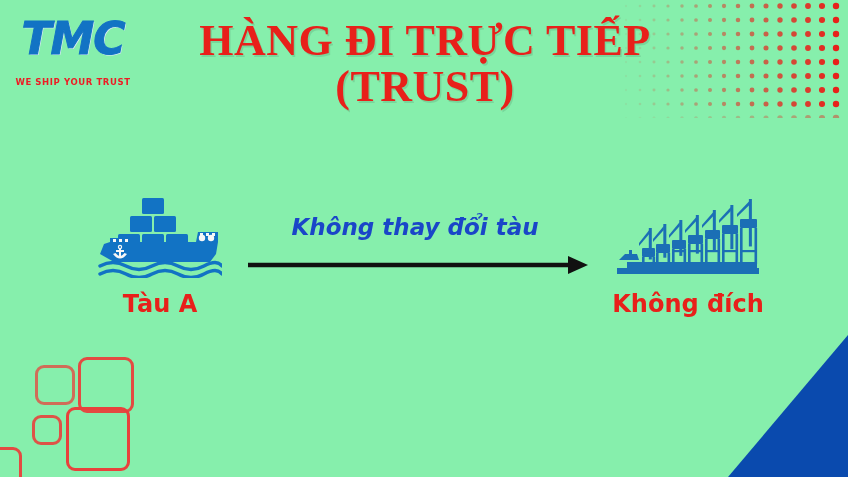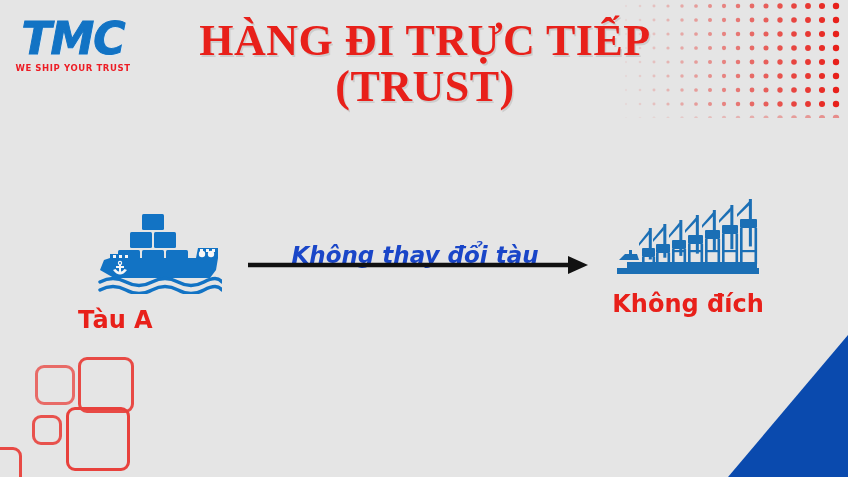--- a/index.html
+++ b/index.html
@@ -10,21 +10,21 @@
     width: 848px;
     height: 477px;
     background: #f7f7f7;
     font-family: "Liberation Sans", sans-serif;
     overflow: hidden;
   }
   #slide {
     position: relative;
     width: 848px;
     height: 477px;
-    background: #e5e5e5;
+    background: #86efac;
     overflow: hidden;
   }
 
   
   #dot-grid {
     position: absolute;
     top: 0;
     left: 620px;
     width: 228px;
     height: 118px;
@@ -79,21 +79,21 @@
     -webkit-text-stroke: 1px #1273c4;
     text-shadow: 1px 1px 0 #d8e9f6;
     font-style: italic;
   }
   #logo-tagline {
     font-family: "DejaVu Sans", sans-serif;
     font-weight: bold;
     font-size: 8.5px;
     letter-spacing: 0.6px;
     color: #ed1c24;
-    margin-top: 1px;
+    margin-top: 15px;
     white-space: nowrap;
   }
 
   
   #title-block {
     position: absolute;
     left: 180px;
     top: 18px;
     width: 490px;
     text-align: center;
@@ -106,22 +106,23 @@
     color: #e8201a;
     letter-spacing: 0.5px;
     text-shadow: 1.5px 1.5px 0 rgba(0,0,0,0.10);
     white-space: nowrap;
   }
 
   
   #ship-node {
     position: absolute;
     left: 78px;
-    top: 206px;
+    top: 190px;
     width: 164px;
+    text-align: center;
   }
   #port-node {
     position: absolute;
     left: 588px;
     top: 190px;
     width: 200px;
     text-align: center;
   }
   .node-icon {
     height: 88px;
@@ -147,21 +148,20 @@
   }
   #connector-label {
     font-family: "DejaVu Sans", sans-serif;
     font-style: italic;
     font-weight: bold;
     font-size: 23px;
     color: #1a46c8;
     text-align: center;
     white-space: nowrap;
     line-height: 30px;
-    margin-top: 28px;
   }
   #connector-arrow {
     position: absolute;
     left: 6px;
     top: 42px;
     width: 344px;
     height: 22px;
   }
 </style>
 </head>

